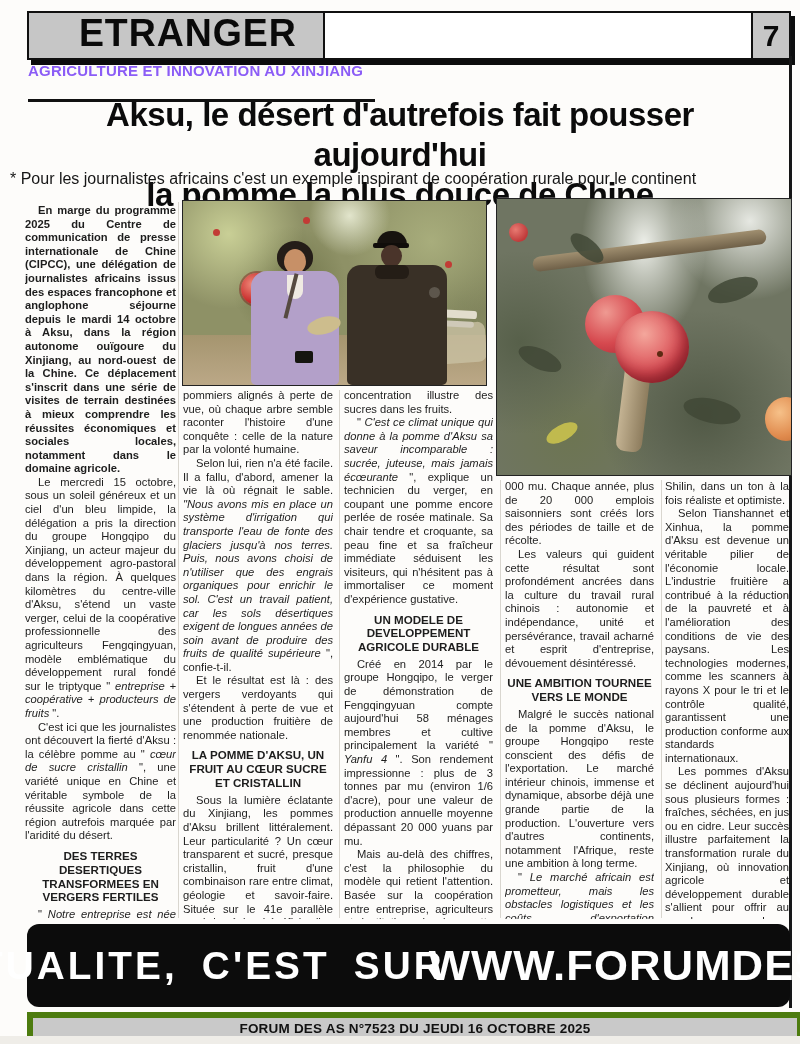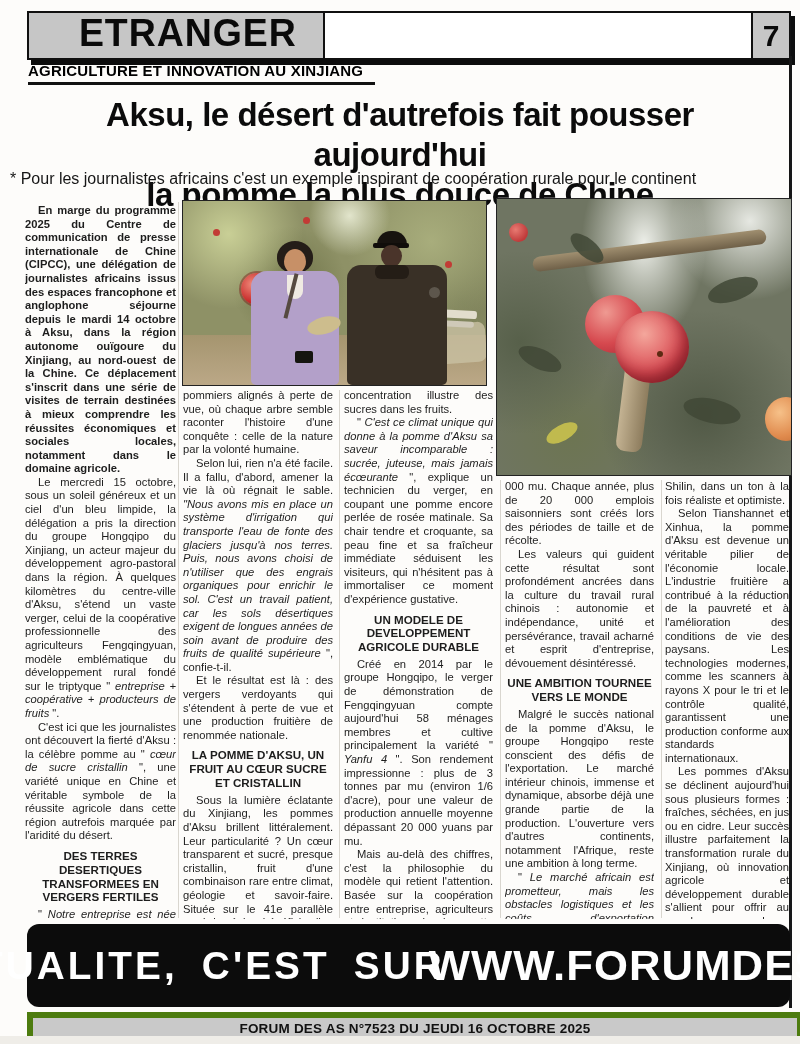--- a/index.html
+++ b/index.html
@@ -12,22 +12,22 @@
   .section-box{width:294px;background:#c6c6c6;border-right:2px solid #101010;display:flex;}
   .section-title{font-size:39px;font-weight:bold;letter-spacing:1px;transform:scaleX(.96);transform-origin:left;
     padding-left:52px;color:#0a0a0a;line-height:1;}
   .header-mid{flex:1;background:#fff;}
   .pagenum-box{width:36px;background:#c6c6c6;border-left:2px solid #101010;display:flex;align-items:center;justify-content:center;}
   .pagenum{font-size:30px;font-weight:bold;color:#0a0a0a;}
 
   .right-rule{position:absolute;left:789px;top:56px;width:3px;height:952px;background:#151515;}
 
   .kicker-wrap{position:absolute;left:28px;top:62px;}
-  .kicker{font-size:15px;font-weight:bold;letter-spacing:.2px;color:#000000;border-bottom:3px solid #111;
-    padding:0 12px 3px 0;display:inline-block;}
+  .kicker{font-size:15px;font-weight:bold;letter-spacing:.2px;color:#8b5cf6;border-bottom:3px solid #111;
+    padding:0 12px 20px 0;display:inline-block;}
 
   .headline{position:absolute;left:30px;top:94px;width:740px;text-align:center;font-weight:bold;color:#0b0b0b;}
   .headline .hl{font-size:34px;line-height:40px;letter-spacing:-.5px;transform:scaleX(.97);}
   .subhead{position:absolute;left:10px;top:170px;width:780px;text-align:left;font-size:16px;color:#161616;}
 
   
   .col{position:absolute;font-size:11.2px;line-height:13.6px;color:#1d1d1d;overflow:hidden;}
   .blk{margin:0;text-align:justify;}
   .blk.body{text-indent:13px;}
   .blk.cont{text-indent:0;}

